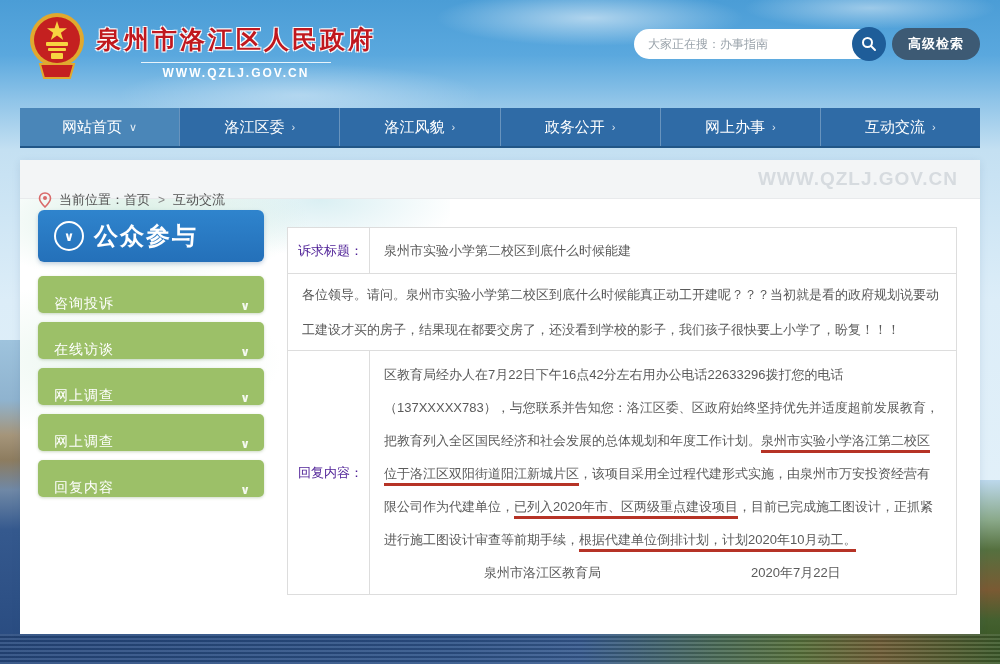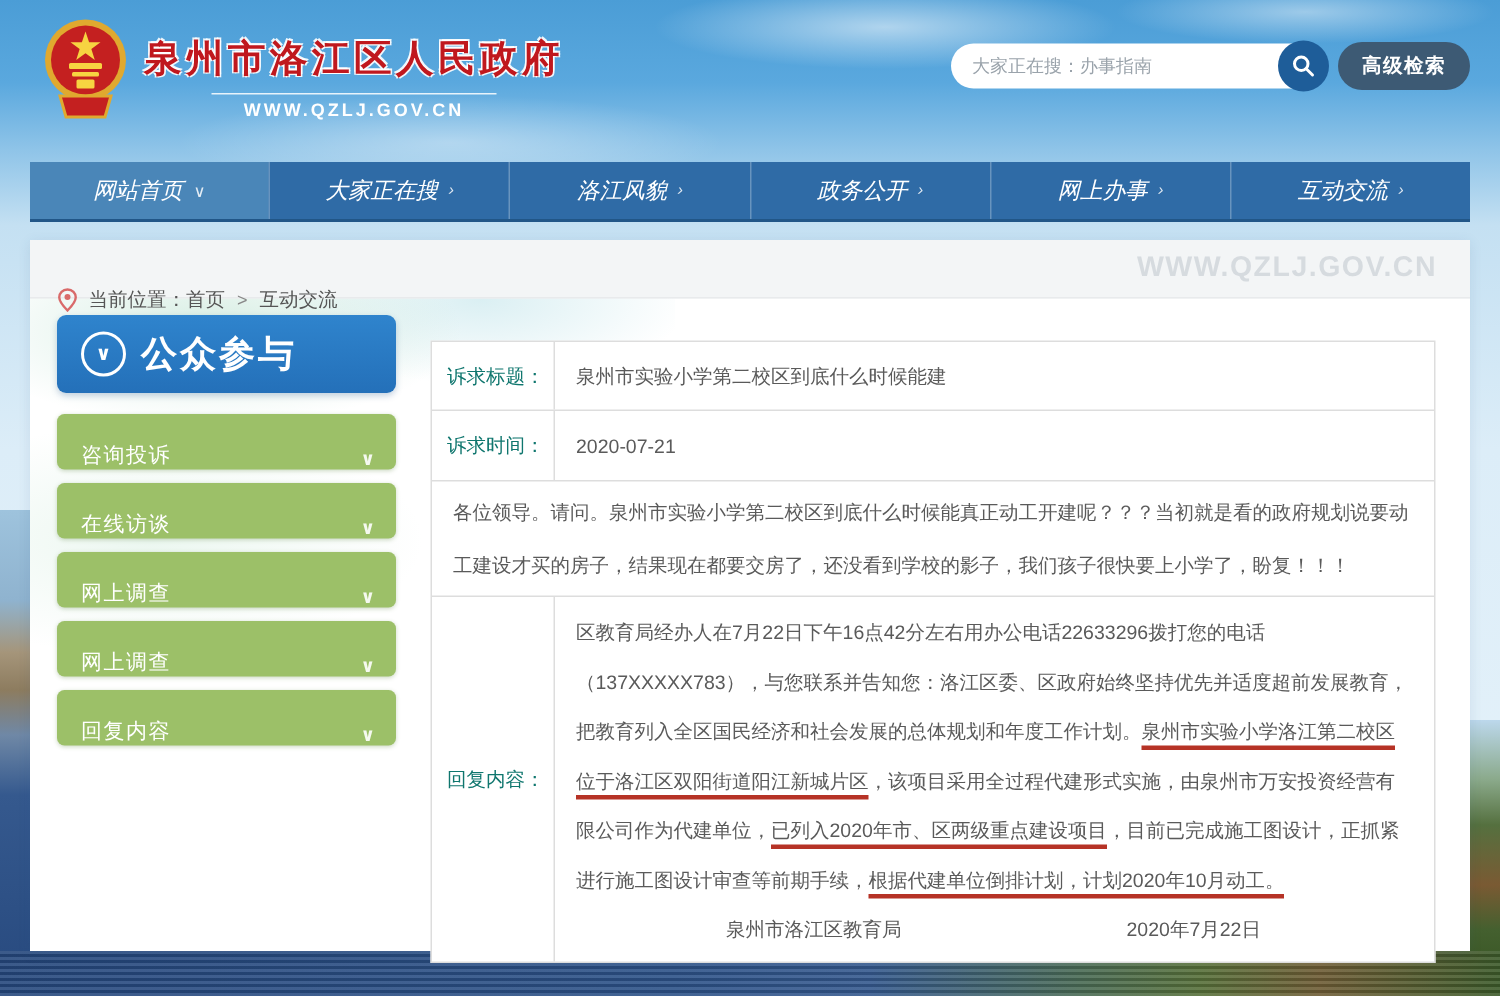--- a/index.html
+++ b/index.html
@@ -34,21 +34,21 @@
     font-size:12px;color:#555;outline:none;background:#fff;}
   .search-input::placeholder{color:#9aa3ab;}
   .search-btn{position:absolute;right:-4px;top:-2px;width:34px;height:34px;border:none;border-radius:50%;
     background:#1e5d99;display:flex;align-items:center;justify-content:center;cursor:pointer;padding:0;}
   .adv-btn{margin-left:10px;height:32px;padding:0 16px;border:none;border-radius:16px;background:#3d5a74;
     color:#fff;font-size:13px;font-weight:bold;letter-spacing:1px;cursor:pointer;}
   
   .nav{position:absolute;left:20px;top:108px;width:960px;height:38px;display:flex;
     background:#2f6ba6;border-bottom:2px solid #215687;}
   .nav-item{flex:1;display:flex;align-items:center;justify-content:center;color:#fff;font-size:15px;
-    cursor:pointer;position:relative;font-style:italic;}
+    cursor:pointer;position:relative;}
   .nav-item + .nav-item{border-left:1px solid rgba(255,255,255,.28);}
   .nav-item.active{background:#4a86b8;}
   .nav-arrow{margin-left:7px;font-size:11px;color:rgba(255,255,255,.85);}
   
   .panel{position:absolute;left:20px;top:160px;width:960px;height:474px;background:#fff;
     box-shadow:0 2px 8px rgba(40,80,120,.12);}
   .panel-deco{position:absolute;left:0;top:0;width:430px;height:340px;pointer-events:none;
     background:radial-gradient(ellipse 240px 90px at 120px 60px,rgba(165,216,193,.45),transparent 70%),
                radial-gradient(ellipse 200px 80px at 300px 40px,rgba(150,210,220,.35),transparent 70%),
                radial-gradient(ellipse 260px 110px at 80px 200px,rgba(190,228,205,.30),transparent 70%);}
@@ -69,21 +69,21 @@
   .side-head .t{font-size:24px;font-weight:bold;letter-spacing:2px;}
   .side-list{margin-top:14px;}
   .side-item{height:37px;margin-bottom:9px;background:#9cc068;border-radius:5px;display:flex;align-items:flex-end;
     color:#fff;font-size:14px;cursor:pointer;box-shadow:0 1px 3px rgba(90,130,60,.3);}
   .side-item .lab{margin-left:16px;letter-spacing:1px;}
   .side-item .chev{margin-left:auto;margin-right:14px;font-size:12px;color:rgba(255,255,255,.9);font-weight:bold;}
   
   .detail{position:absolute;left:267px;top:67px;width:668px;border:1px solid #ddd;background:#fff;font-size:13px;}
   .drow{display:flex;border-bottom:1px solid #ddd;}
   .drow:last-child{border-bottom:none;}
-  .dlabel{width:82px;min-width:82px;box-sizing:border-box;padding:0 4px 0 10px;color:#0f766e;
+  .dlabel{width:82px;min-width:82px;box-sizing:border-box;padding:0 4px 0 10px;color:#4c1d95;
     display:flex;align-items:center;border-right:1px solid #ddd;}
   .dval{flex:1;color:#5a5a5a;display:flex;align-items:center;padding:6px 14px;box-sizing:border-box;}
   .row-h1{min-height:45px;}
   .row-h2{min-height:46px;}
   .row-content .dval{line-height:35px;align-items:flex-start;padding-top:3px;padding-bottom:3px;}
   .row-reply .dval{display:block;line-height:33px;padding-top:7px;padding-bottom:5px;}
   .redline{border-bottom:3px solid #b63326;padding-bottom:2px;}
   .sig{display:flex;padding-left:100px;}
   .sig .date{margin-left:150px;}
 </style>
@@ -126,21 +126,21 @@
   </div>
 
   <div class="nav">
 
       <div class="nav-item active">
         <span>网站首页</span>
         <span class="nav-arrow">∨</span>
       </div>
 
       <div class="nav-item">
-        <span>大家正在搜</span>
+        <span>洛江区委</span>
         <span class="nav-arrow">›</span>
       </div>
 
       <div class="nav-item">
         <span>洛江风貌</span>
         <span class="nav-arrow">›</span>
       </div>
 
       <div class="nav-item">
         <span>政务公开</span>
@@ -209,24 +209,20 @@
             <span class="chev">∨</span>
           </div>
         </div>
     </div>
 
     <div class="detail">
       <div class="drow row-h1">
         <div class="dlabel">诉求标题：</div>
         <div class="dval">泉州市实验小学第二校区到底什么时候能建</div>
       </div>
-      <div class="drow row-h2">
-        <div class="dlabel">诉求时间：</div>
-        <div class="dval">2020-07-21</div>
-      </div>
       <div class="drow row-content">
         <div class="dval">各位领导。请问。泉州市实验小学第二校区到底什么时候能真正动工开建呢？？？当初就是看的政府规划说要动工建设才买的房子，结果现在都要交房了，还没看到学校的影子，我们孩子很快要上小学了，盼复！！！</div>
       </div>
       <div class="drow row-reply">
         <div class="dlabel">回复内容：</div>
         <div class="dval">
           <span><span>区教育局经办人在7月22日下午16点42分左右用办公电话22633296拨打您的电话（137XXXXX783），与您联系并告知您：洛江区委、区政府始终坚持优先并适度超前发展教育，把教育列入全区国民经济和社会发展的总体规划和年度工作计划。</span><span class="redline">泉州市实验小学洛江第二校区位于洛江区双阳街道阳江新城片区</span><span>，该项目采用全过程代建形式实施，由泉州市万安投资经营有限公司作为代建单位，</span><span class="redline">已列入2020年市、区两级重点建设项目</span><span>，目前已完成施工图设计，正抓紧进行施工图设计审查等前期手续，</span><span class="redline">根据代建单位倒排计划，计划2020年10月动工。</span></span>
           <div class="sig">
             <span class="signer">泉州市洛江区教育局</span>
             <span class="date">2020年7月22日</span>

